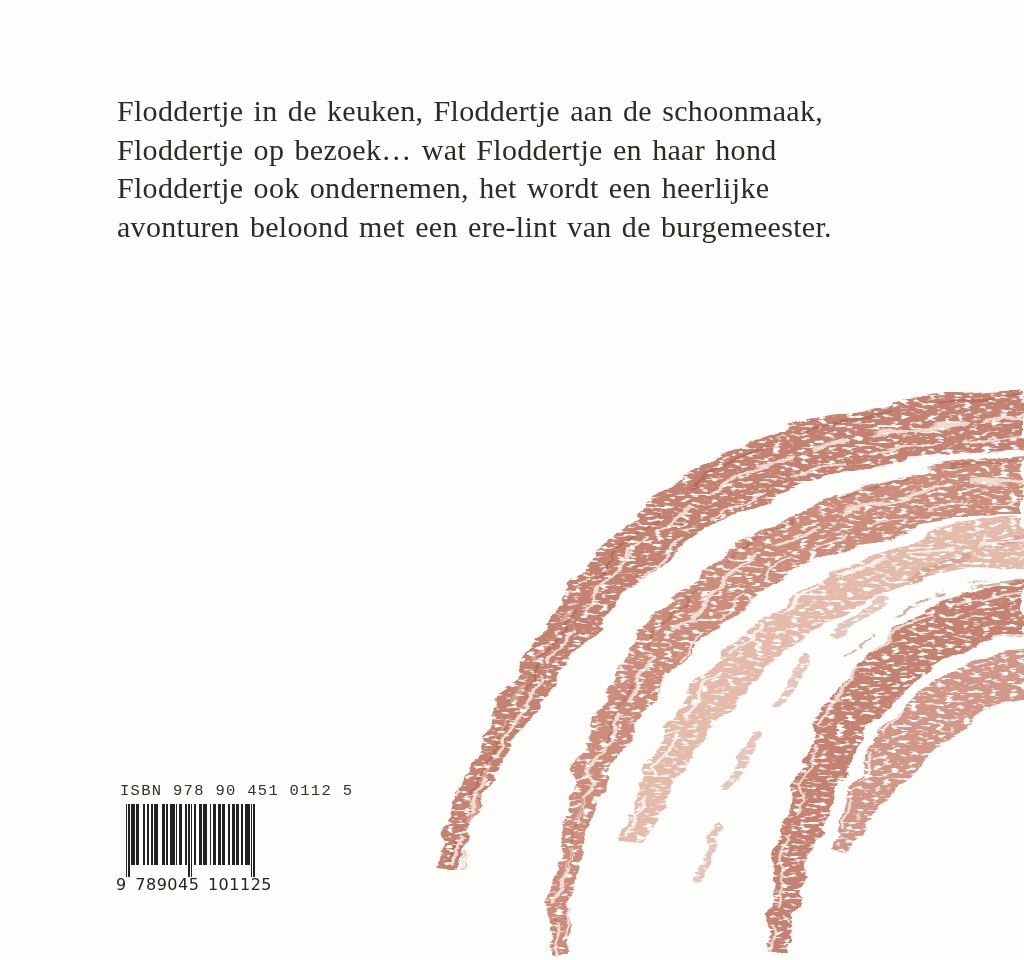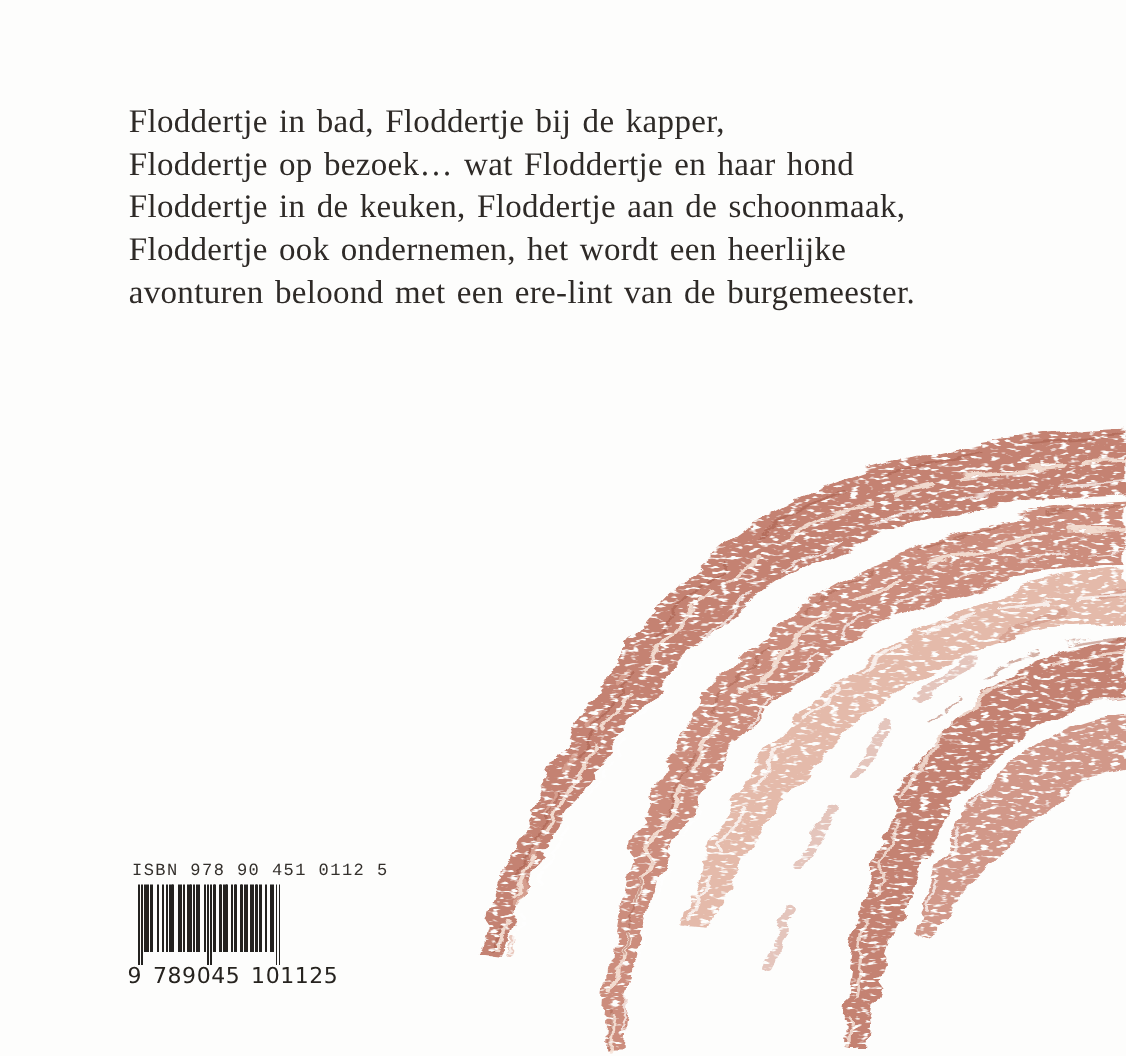--- a/index.html
+++ b/index.html
@@ -35,21 +35,21 @@
     white-space:nowrap;
   }
   .barcode-svg{
     position:absolute;left:124px;top:804px;
   }
   .isbn-digits{
     position:absolute;
     left:116px;top:875px;
     width:140px;
     font-family:"DejaVu Sans", sans-serif;
-    font-size:20px;
+    font-size:16px;
     letter-spacing:0.5px;
     word-spacing:3px;
     color:#26231f;
     white-space:nowrap;
   }
 </style>
 </head>
 <body>
 
 <div class="page" style="background: rgb(253, 253, 252);">
@@ -89,23 +89,22 @@
       </g>
       <g stroke="#aa614f">
         <path d="M1024,396 C890,402 775,428 688,488 C588,560 498,716 448,862" stroke-width="2.5" stroke-dasharray="90 40" opacity="0.6"></path>
         <path d="M1024,460 C905,468 798,498 715,568 C618,650 570,812 550,952" stroke-width="2" stroke-dasharray="75 45" opacity="0.5"></path>
         <path d="M1024,578 C952,582 890,606 848,658" stroke-width="2" stroke-dasharray="55 30" opacity="0.5"></path>
       </g>
     </g>
   </svg>
 
   <div class="blurb" style="color: rgb(46, 42, 39);">
-    <div>Floddertje in bad, Floddertje bij de kapper,</div>
+    <div>Floddertje in de keuken, Floddertje aan de schoonmaak,</div>
     <div>Floddertje op bezoek… wat Floddertje en haar hond</div>
-    <div>Floddertje in de keuken, Floddertje aan de schoonmaak,</div>
     <div>Floddertje ook ondernemen, het wordt een heerlijke</div>
     <div>avonturen beloond met een ere-lint van de burgemeester.</div>
   </div>
 
   <div class="isbn-block">
     <div class="isbn-label">ISBN 978 90 451 0112 5</div>
     <svg class="barcode-svg" width="132" height="74" viewBox="0 0 132 74" shape-rendering="crispEdges">
         <rect x="1.50" y="0" width="1.61" height="73" fill="#242220"></rect>
         <rect x="4.22" y="0" width="1.61" height="73" fill="#242220"></rect>
         <rect x="6.94" y="0" width="1.61" height="61" fill="#242220"></rect>

